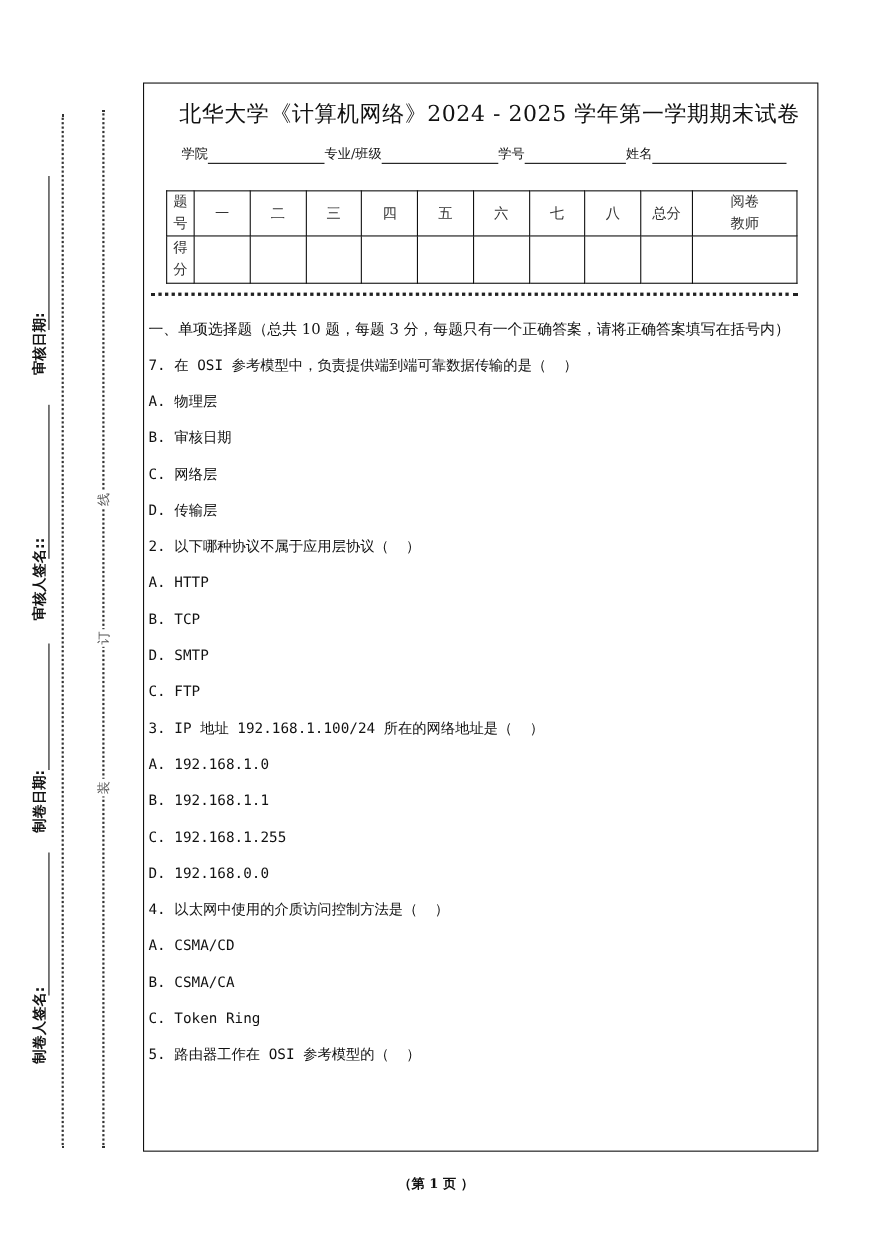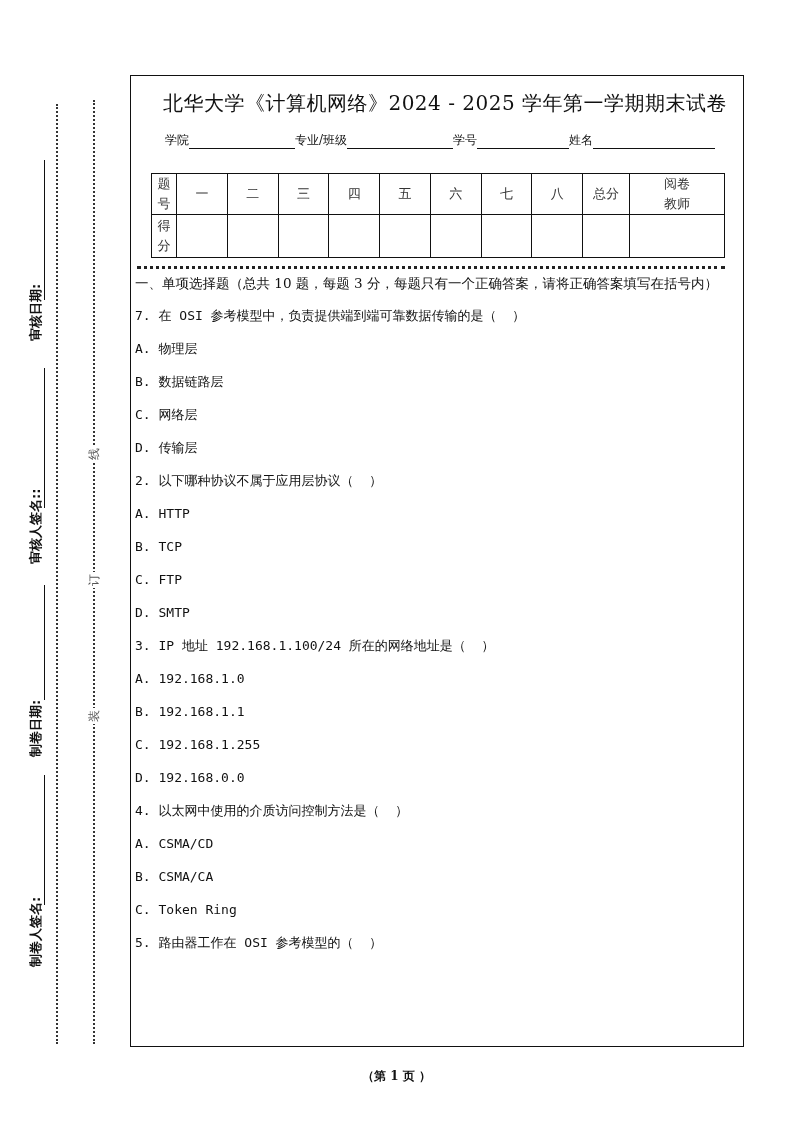--- a/index.html
+++ b/index.html
@@ -26,21 +26,21 @@
   .info-row .blank { border-bottom: 1px solid #111; height: 14px; }
 
   .score-table { position: absolute; left: 20px; top: 97px; width: 574px; border-collapse: collapse; font-family: "DejaVu Serif", serif; font-size: 13px; color: #333; }
   .score-table td { border: 1.2px solid #111; text-align: center; padding: 0; }
   .score-table tr.r1 td { height: 40px; }
   .score-table tr.r2 td { height: 42px; }
   .score-table td.stack { width: 24px; line-height: 20px; font-size: 13px; }
 
   .dotted-sep { position: absolute; left: 6px; right: 18px; top: 190px; border-top: 3px dotted #222; }
 
-  .content { position: absolute; left: 4px; right: 10px; top: 197px; font-family: "DejaVu Sans Mono", monospace; font-size: 13px; color: #111; }
+  .content { position: absolute; left: 4px; right: 10px; top: 214px; font-family: "DejaVu Sans Mono", monospace; font-size: 13px; color: #111; }
   .section-head { line-height: 21px; margin-bottom: 12px; font-family: "DejaVu Serif", serif; font-size: 13.5px; }
   .line { height: 33px; line-height: 20px; white-space: pre; }
 
   .page-footer { position: absolute; top: 1068px; left: 0; right: 0; text-align: center; font-family: "DejaVu Serif", serif; font-size: 12px; font-weight: bold; }
 </style>
 </head>
 <body>
 
 <div class="margin-col">
   <div class="dotline outer"></div>
@@ -115,31 +115,31 @@
     </table>
 
   <div class="dotted-sep"></div>
 
   <div class="content">
     <div class="section-head">一、单项选择题（总共 10 题，每题 3 分，每题只有一个正确答案，请将正确答案填写在括号内）</div>
 
     <div>
       <div class="line">7. 在 OSI 参考模型中，负责提供端到端可靠数据传输的是（  ）</div>
       <div class="line">A. 物理层</div>
-      <div class="line">B. 数据链路层</div>
+      <div class="line">B. 审核日期</div>
       <div class="line">C. 网络层</div>
       <div class="line">D. 传输层</div>
     </div>
 
     <div>
       <div class="line">2. 以下哪种协议不属于应用层协议（  ）</div>
       <div class="line">A. HTTP</div>
       <div class="line">B. TCP</div>
+      <div class="line">D. SMTP</div>
       <div class="line">C. FTP</div>
-      <div class="line">D. SMTP</div>
     </div>
 
     <div>
       <div class="line">3. IP 地址 192.168.1.100/24 所在的网络地址是（  ）</div>
       <div class="line">A. 192.168.1.0</div>
       <div class="line">B. 192.168.1.1</div>
       <div class="line">C. 192.168.1.255</div>
       <div class="line">D. 192.168.0.0</div>
     </div>
 

